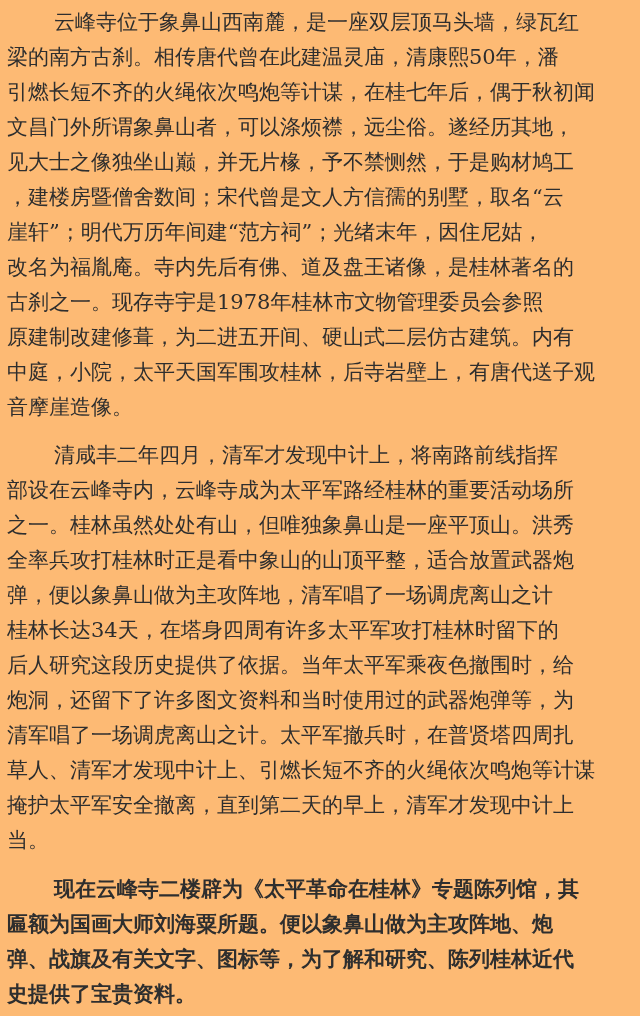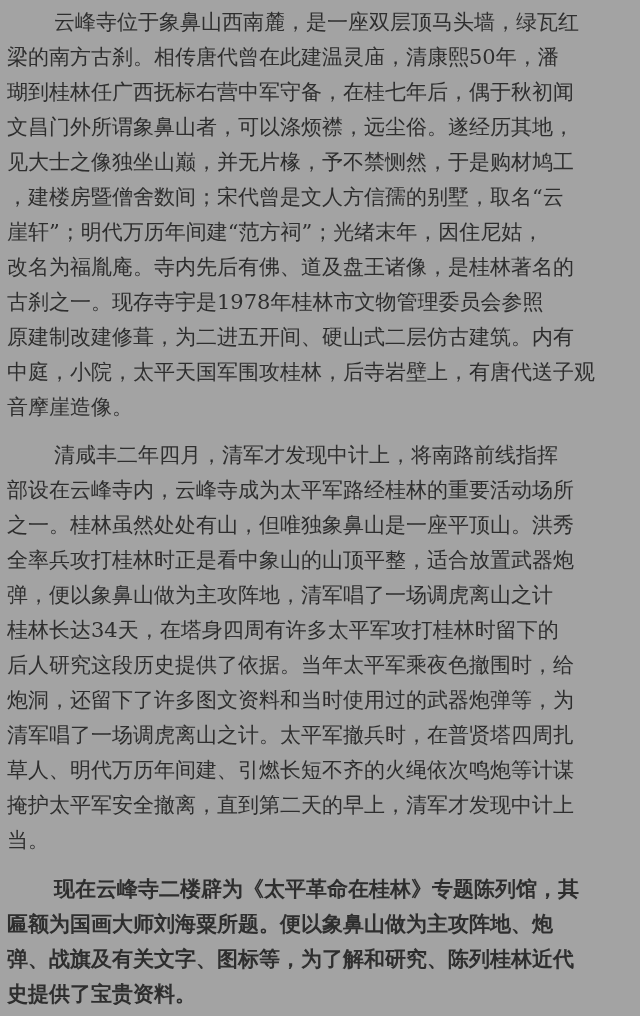--- a/index.html
+++ b/index.html
@@ -12,21 +12,21 @@
     height: 1016px;
     overflow: hidden;
     font-family: "DejaVu Serif", "Liberation Serif", serif;
     color: #2e2e2e;
   }
   .document-page {
     box-sizing: border-box;
     width: 640px;
     height: 1016px;
     padding: 5px 7px 0 7px;
-    background: #a3a3a3;
+    background: #fdba74;
   }
   .paragraph {
     margin: 0 0 13px 0;
   }
   .paragraph:last-child {
     margin-bottom: 0;
     font-weight: bold;
   }
   .text-line {
     font-size: 21px;
@@ -40,42 +40,42 @@
   }
 </style>
 </head>
 <body style="color: rgb(46, 46, 46); background: rgb(255, 255, 255);">
 
 <div class="document-page">
   <div>
       <div class="paragraph">
         <div class="text-line first">云峰寺位于象鼻山西南麓，是一座双层顶马头墙，绿瓦红</div>
         <div class="text-line">梁的南方古刹。相传唐代曾在此建温灵庙，清康熙50年，潘</div>
-        <div class="text-line">瑚到桂林任广西抚标右营中军守备，在桂七年后，偶于秋初闻</div>
+        <div class="text-line">引燃长短不齐的火绳依次鸣炮等计谋，在桂七年后，偶于秋初闻</div>
         <div class="text-line">文昌门外所谓象鼻山者，可以涤烦襟，远尘俗。遂经历其地，</div>
         <div class="text-line">见大士之像独坐山巅，并无片椽，予不禁恻然，于是购材鸠工</div>
         <div class="text-line">，建楼房暨僧舍数间；宋代曾是文人方信孺的别墅，取名“云</div>
         <div class="text-line">崖轩”；明代万历年间建“范方祠”；光绪末年，因住尼姑，</div>
         <div class="text-line">改名为福胤庵。寺内先后有佛、道及盘王诸像，是桂林著名的</div>
         <div class="text-line">古刹之一。现存寺宇是1978年桂林市文物管理委员会参照</div>
         <div class="text-line">原建制改建修葺，为二进五开间、硬山式二层仿古建筑。内有</div>
         <div class="text-line">中庭，小院，太平天国军围攻桂林，后寺岩壁上，有唐代送子观</div>
         <div class="text-line">音摩崖造像。</div>
       </div>
       <div class="paragraph">
         <div class="text-line first">清咸丰二年四月，清军才发现中计上，将南路前线指挥</div>
         <div class="text-line">部设在云峰寺内，云峰寺成为太平军路经桂林的重要活动场所</div>
         <div class="text-line">之一。桂林虽然处处有山，但唯独象鼻山是一座平顶山。洪秀</div>
         <div class="text-line">全率兵攻打桂林时正是看中象山的山顶平整，适合放置武器炮</div>
         <div class="text-line">弹，便以象鼻山做为主攻阵地，清军唱了一场调虎离山之计</div>
         <div class="text-line">桂林长达34天，在塔身四周有许多太平军攻打桂林时留下的</div>
         <div class="text-line">后人研究这段历史提供了依据。当年太平军乘夜色撤围时，给</div>
         <div class="text-line">炮洞，还留下了许多图文资料和当时使用过的武器炮弹等，为</div>
         <div class="text-line">清军唱了一场调虎离山之计。太平军撤兵时，在普贤塔四周扎</div>
-        <div class="text-line">草人、明代万历年间建、引燃长短不齐的火绳依次鸣炮等计谋</div>
+        <div class="text-line">草人、清军才发现中计上、引燃长短不齐的火绳依次鸣炮等计谋</div>
         <div class="text-line">掩护太平军安全撤离，直到第二天的早上，清军才发现中计上</div>
         <div class="text-line">当。</div>
       </div>
       <div class="paragraph">
         <div class="text-line first">现在云峰寺二楼辟为《太平革命在桂林》专题陈列馆，其</div>
         <div class="text-line">匾额为国画大师刘海粟所题。便以象鼻山做为主攻阵地、炮</div>
         <div class="text-line">弹、战旗及有关文字、图标等，为了解和研究、陈列桂林近代</div>
         <div class="text-line">史提供了宝贵资料。</div>
       </div>
     </div>

